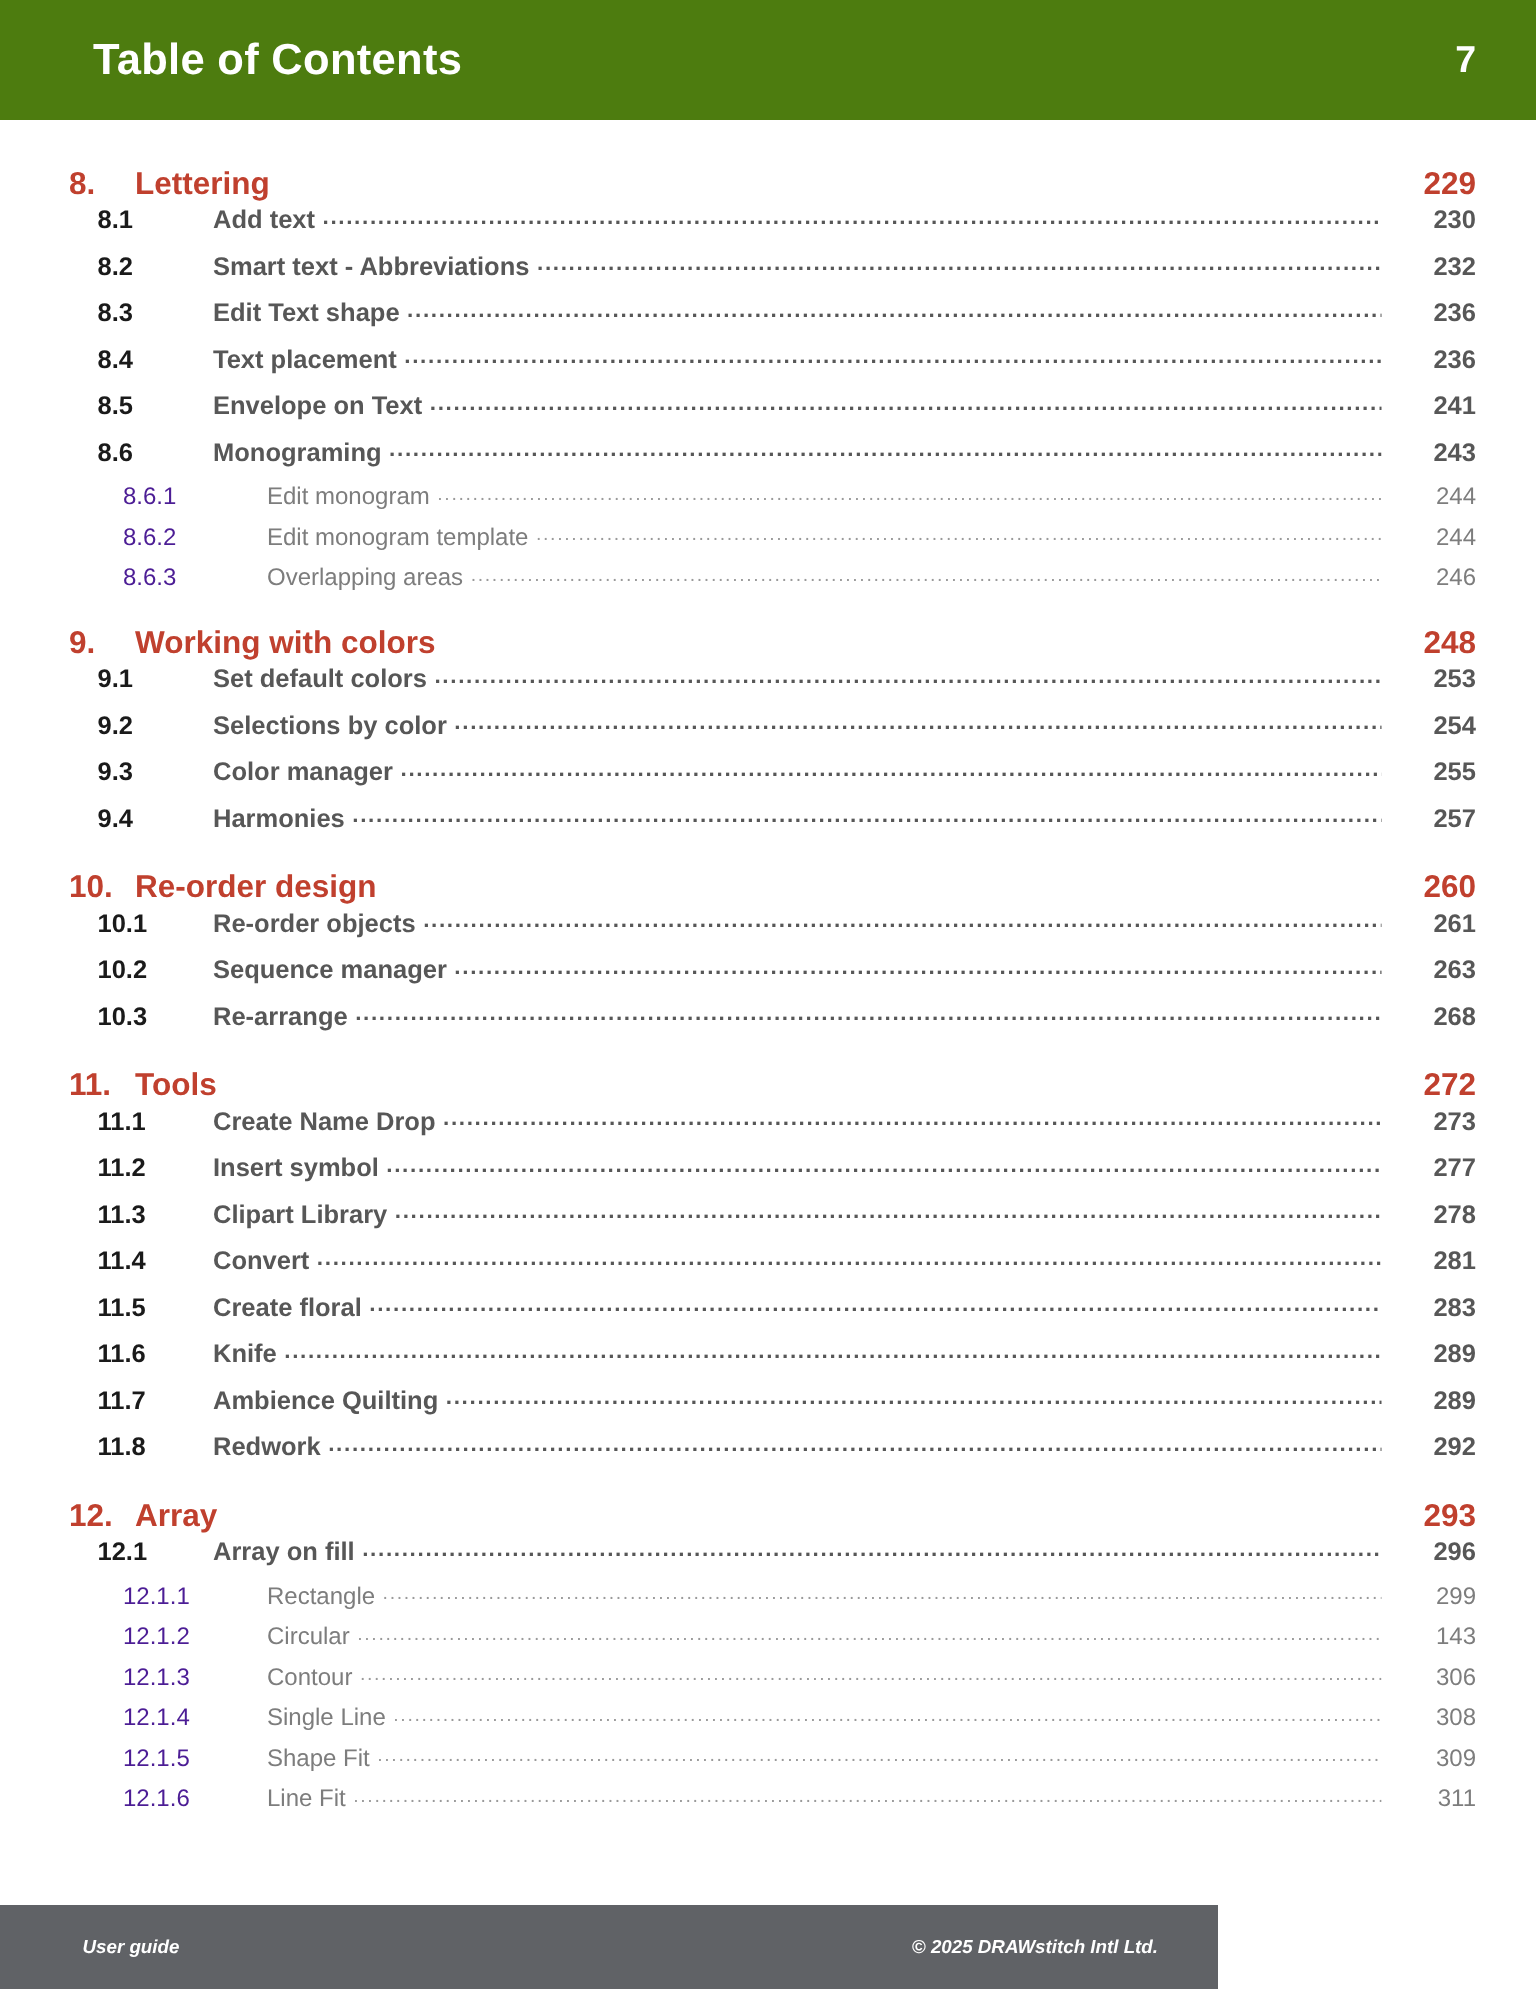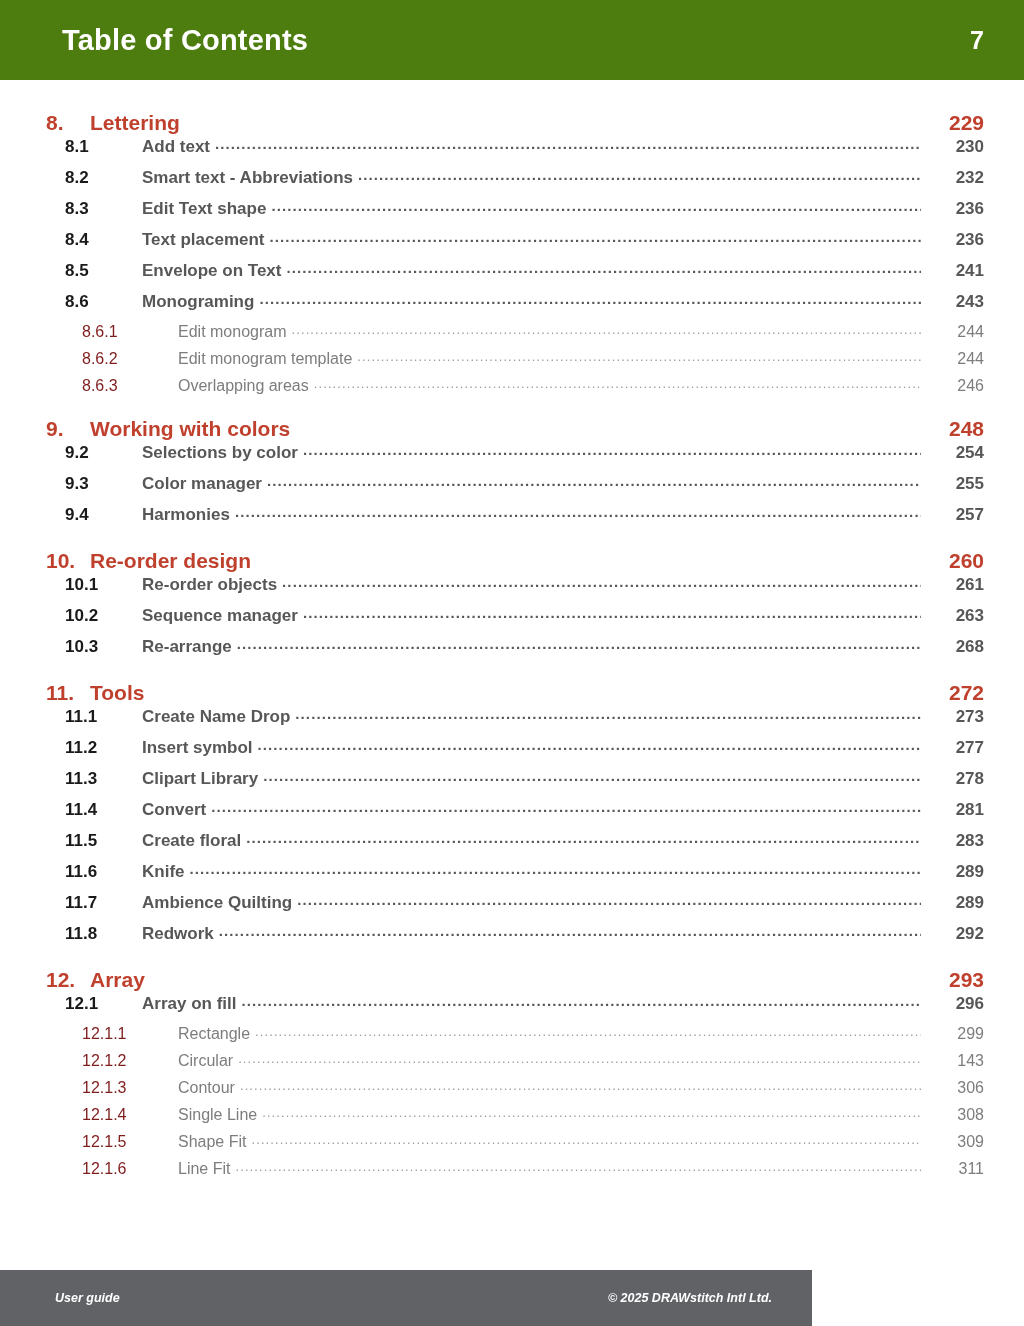--- a/index.html
+++ b/index.html
@@ -114,21 +114,21 @@
   .lvl3 {
     height: 27px;
     color: #7d7d7d;
     font-size: 16px;
     font-weight: normal;
   }
   .lvl3 .num {
     width: 110px;
     padding-left: 42px;
     box-sizing: border-box;
-    color: #7f1d1d;
+    color: #4c1d95;
   }
   .lvl3 .title { margin-left: 28px; }
   .lvl3 .page { min-width: 60px; color: #7d7d7d; }
   .lvl3 .leader { color: #9a9a9a; font-size: 13px; }
 
   
   .footer {
     position: absolute;
     left: 0;
     bottom: 0;
@@ -218,20 +218,26 @@
       <span class="leader"></span>
       <span class="page">246</span>
     </div>
     <div class="row lvl1">
       <span class="num">9.</span>
       <span class="title">Working with colors</span>
       <span class="leader"></span>
       <span class="page">248</span>
     </div>
     <div class="row lvl2">
+      <span class="num">9.1</span>
+      <span class="title">Set default colors</span>
+      <span class="leader"></span>
+      <span class="page">253</span>
+    </div>
+    <div class="row lvl2">
       <span class="num">9.2</span>
       <span class="title">Selections by color</span>
       <span class="leader"></span>
       <span class="page">254</span>
     </div>
     <div class="row lvl2">
       <span class="num">9.3</span>
       <span class="title">Color manager</span>
       <span class="leader"></span>
       <span class="page">255</span>

